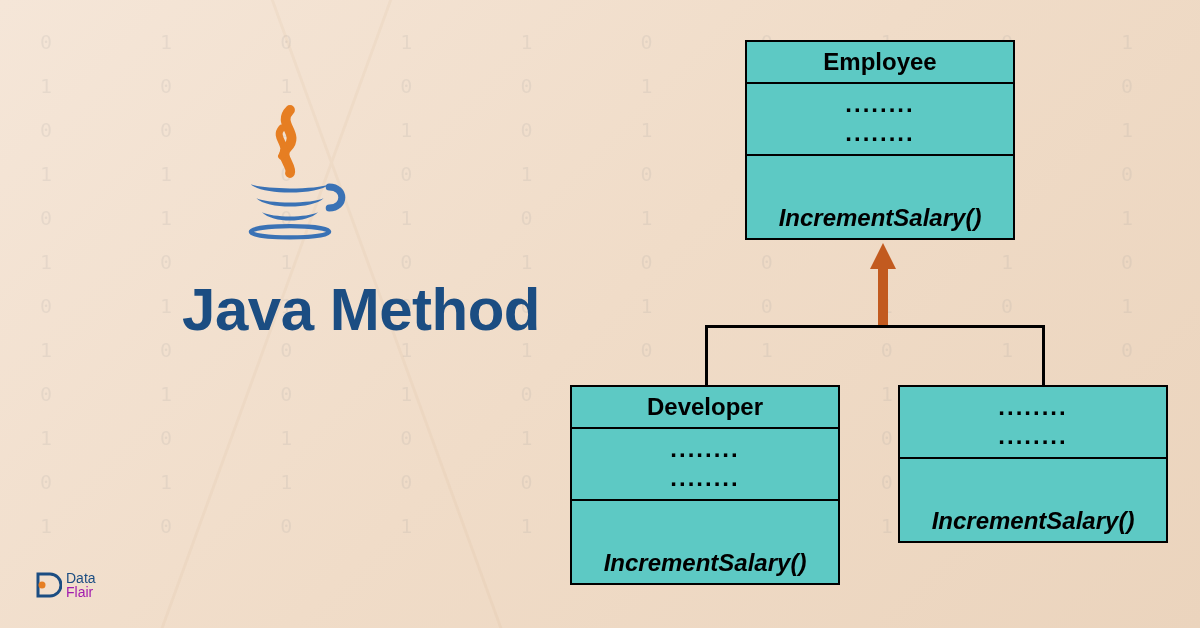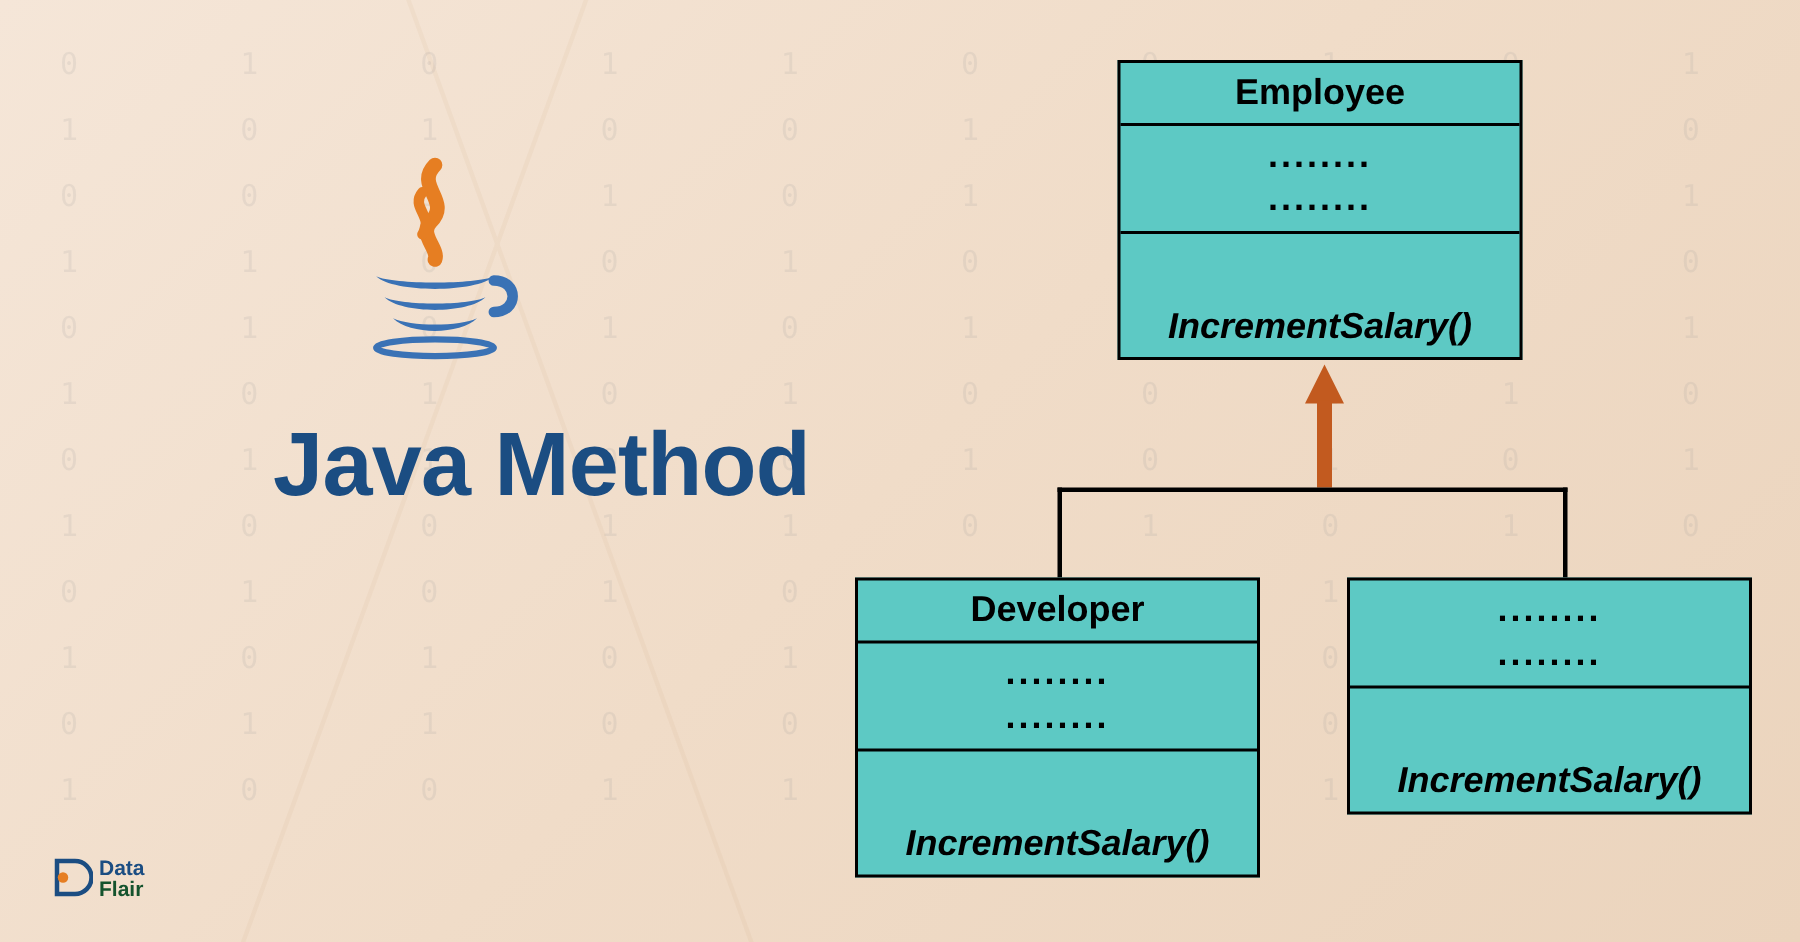--- a/index.html
+++ b/index.html
@@ -58,22 +58,22 @@
     width: 480px;
   }
   .brand {
     position: absolute;
     left: 32px;
     bottom: 28px;
     display: flex;
     align-items: center;
     gap: 4px;
   }
-  .brand-text { font-size: 14px; font-weight: 700; color: #1b4d82; line-height: 1; }
-  .brand-text span { color: #14532d; }
+  .brand-text { font-size: 14px; font-weight: 400; color: #1b4d82; line-height: 1; }
+  .brand-text span { color: #a21caf; }
 
   .diagram {
     position: absolute;
     left: 560px;
     top: 40px;
     width: 610px;
     height: 560px;
   }
   .class-box {
     position: absolute;

